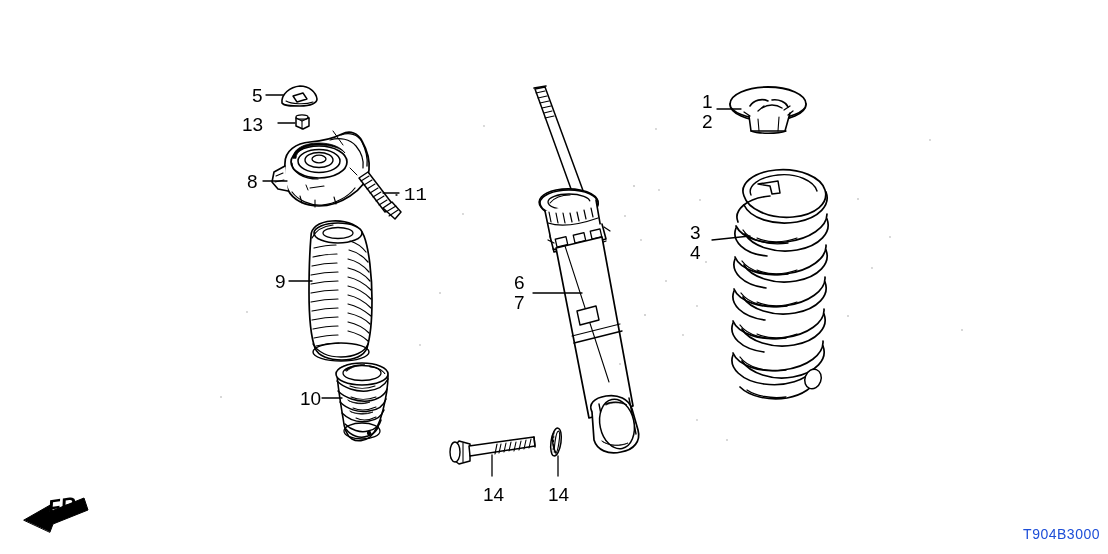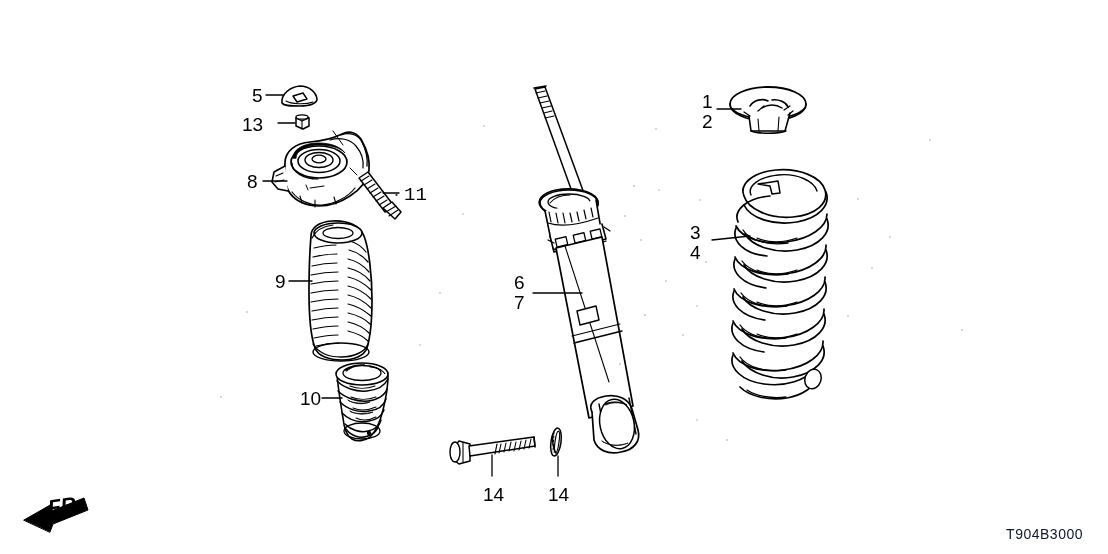--- a/index.html
+++ b/index.html
@@ -30,26 +30,26 @@
     position: absolute;
     font-family: "Liberation Sans", sans-serif;
     font-size: 19px;
     color: #000000;
     line-height: 1;
     white-space: nowrap;
     user-select: none;
   }
   .partnum {
     position: absolute;
-    right: 25px;
+    right: 8px;
     bottom: 12px;
     font-family: "Liberation Sans", sans-serif;
     font-size: 14px;
     letter-spacing: 0.5px;
-    color: #0f172a;
+    color: #1d4ed8;
     white-space: nowrap;
   }
   .fr-text {
     position: absolute;
     left: 48px;
     top: 496px;
     font-family: "Liberation Sans", sans-serif;
     font-size: 21px;
     font-weight: bold;
     font-style: italic;

